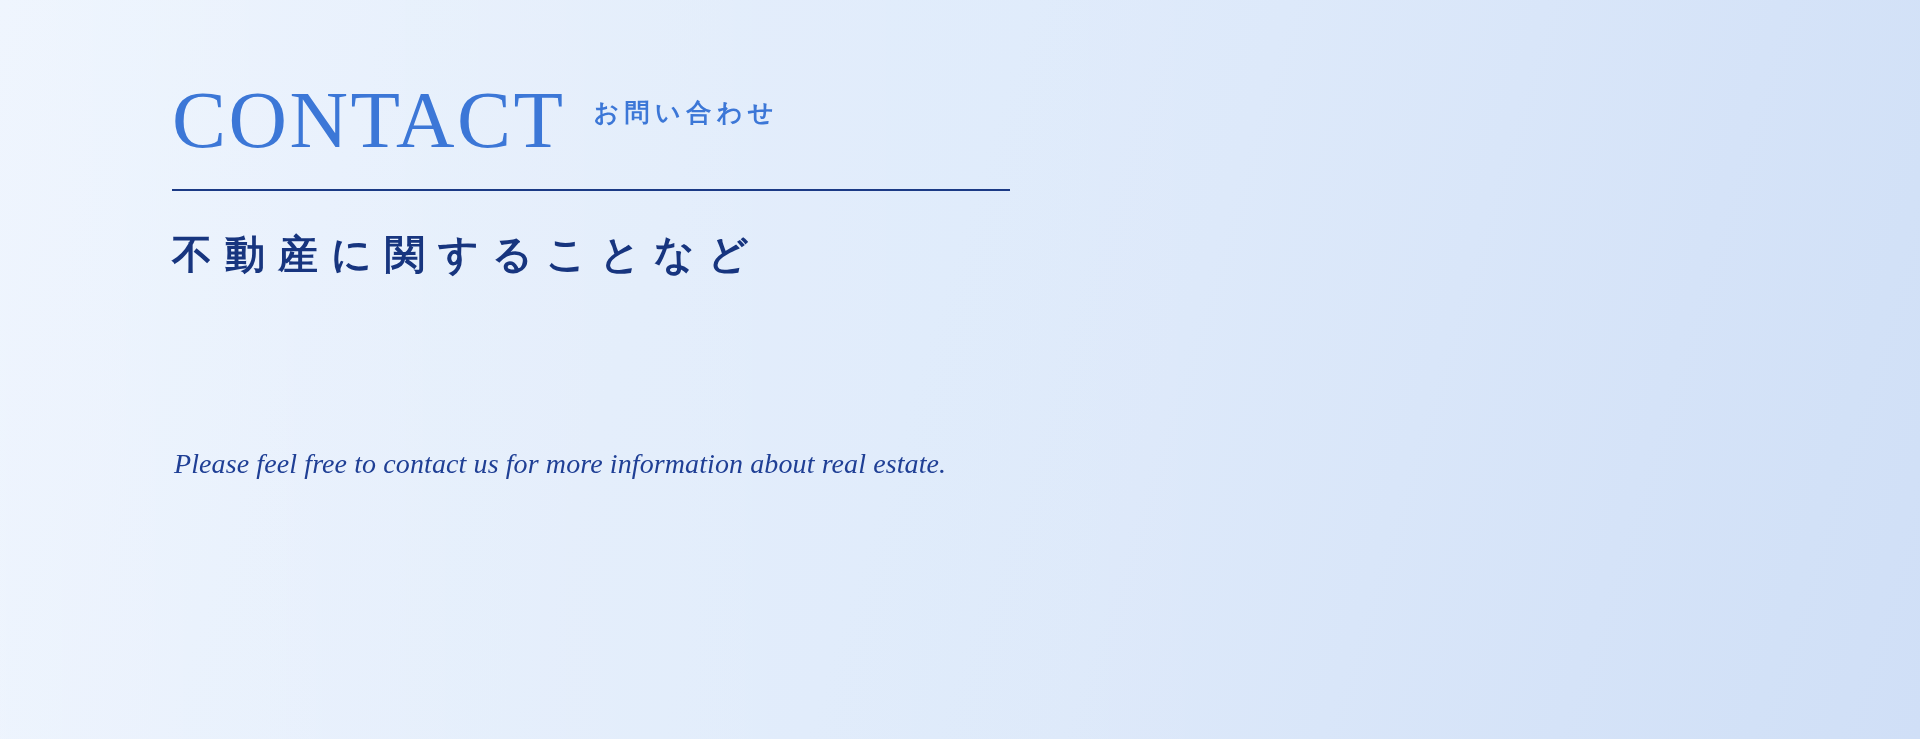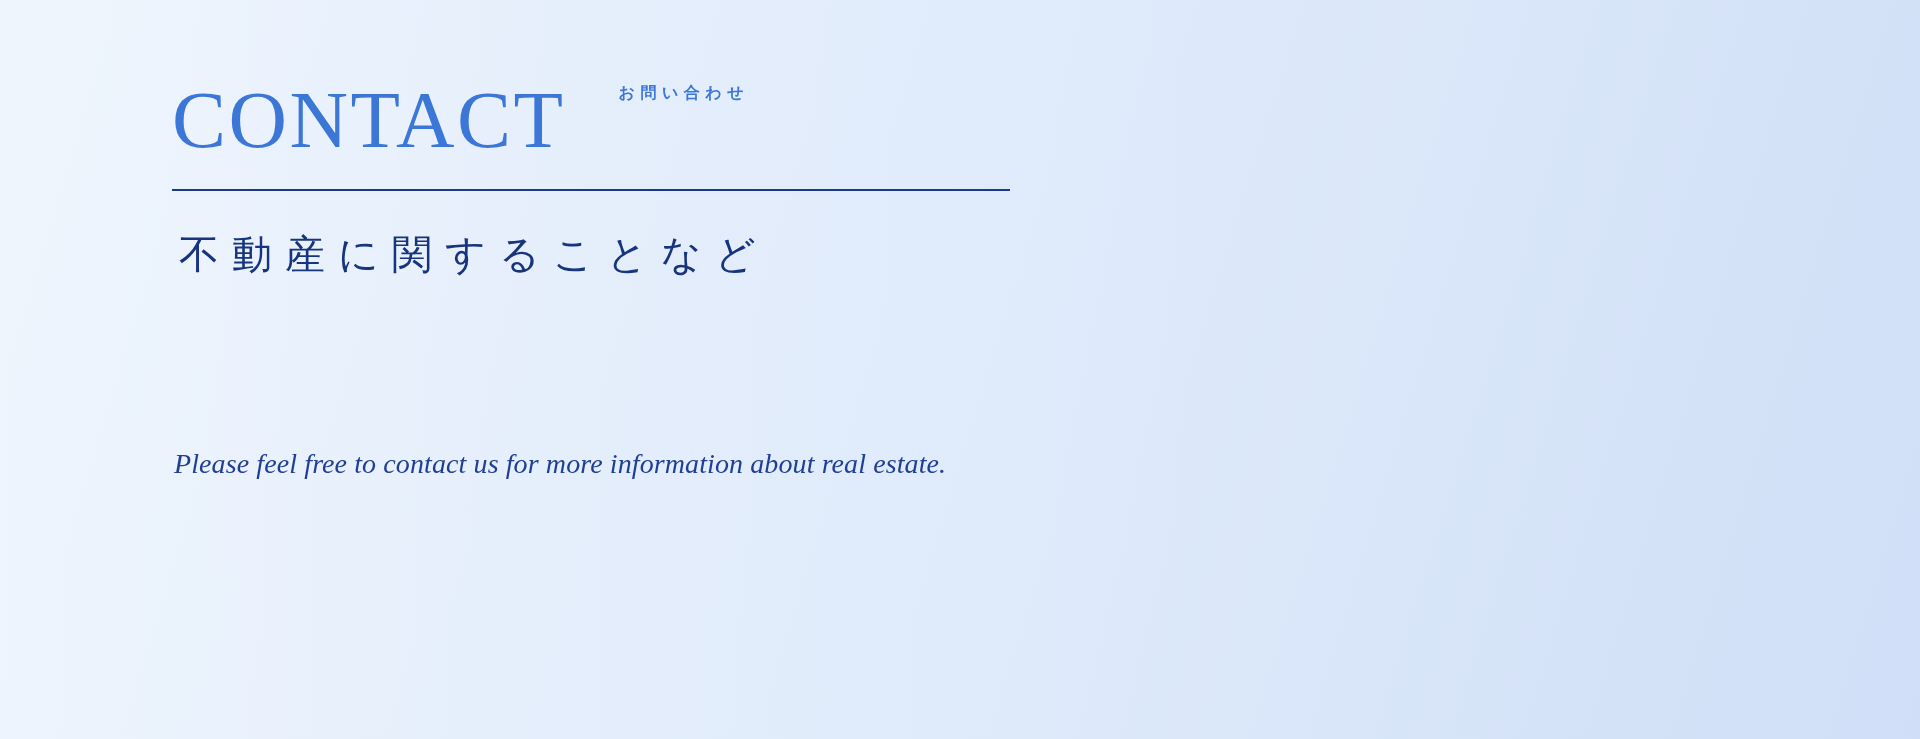--- a/index.html
+++ b/index.html
@@ -54,61 +54,61 @@
     height: 100%;
     z-index: 2;
   }
 
   
   .heading-row {
     position: absolute;
     left: 0;
     top: 83px;
     display: flex;
-    align-items: flex-start;
+    align-items: center;
     white-space: nowrap;
   }
   .heading-en {
     font-family: "Liberation Serif", "DejaVu Serif", serif;
     font-size: 81px;
     line-height: 0.93;
     font-weight: 400;
     color: #3c77d7;
     letter-spacing: 2.5px;
     display: block;
   }
   .heading-ja {
     font-family: "Liberation Sans", "DejaVu Sans", sans-serif;
-    font-size: 16px;
+    font-size: 25px;
     font-weight: 700;
     color: #3c77d7;
     letter-spacing: 5.5px;
-    margin-left: 53px;
+    margin-left: 28px;
     margin-bottom: 16px;
     display: block;
   }
 
   
   .divider {
     position: absolute;
     left: 0;
     top: 189px;
     width: 838px;
     height: 0;
     border-top: 2px solid #1b3a85;
   }
 
   
   .lead {
     position: absolute;
-    left: 7px;
+    left: 0;
     top: 215px;
     font-family: "Liberation Sans", "DejaVu Sans", sans-serif;
     font-size: 40px;
-    font-weight: 400;
+    font-weight: 700;
     color: #17357f;
     letter-spacing: 13px;
     line-height: 1.95;
     white-space: nowrap;
   }
   .lead-line { display: block; }
 
   
   .note {
     position: absolute;

